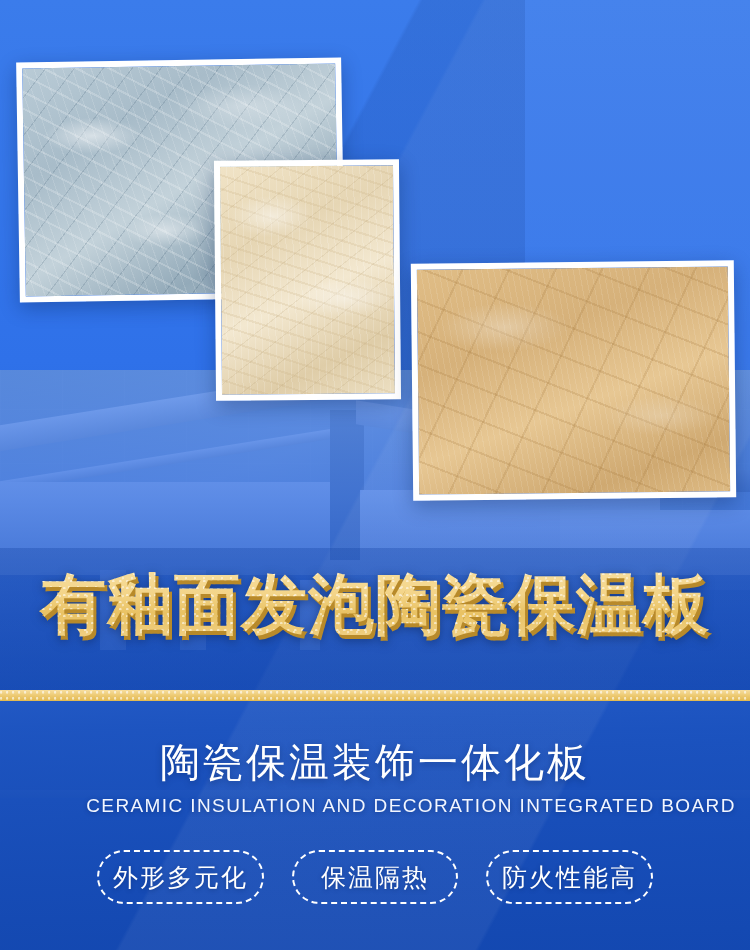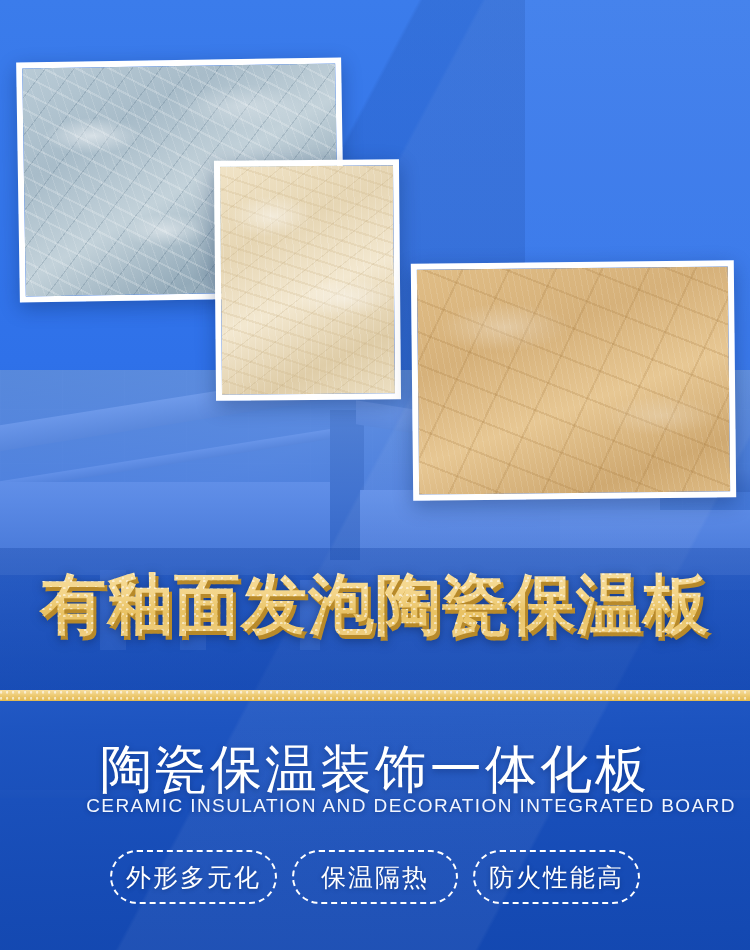--- a/index.html
+++ b/index.html
@@ -130,37 +130,37 @@
     background:
       radial-gradient(circle at 18% 40%, rgba(255,255,255,.6) 0 1px, rgba(255,255,255,0) 1.5px),
       linear-gradient(180deg,#f6dd9e,#ecc86f 55%,#e2b94f);
     background-size:6px 6px,100% 100%;
   }
 
   
   .sub-cn{
     position:absolute;left:0;top:735px;width:750px;
     text-align:center;color:#ffffff;
-    font-size:52px;font-weight:300;letter-spacing:3px;
+    font-size:40px;font-weight:300;letter-spacing:3px;
     font-family:"DejaVu Sans","Liberation Sans",sans-serif;
     text-shadow:0 2px 6px rgba(8,36,95,.45);
   }
   .sub-en{
     position:absolute;left:0;top:795px;width:750px;
     text-align:center;color:#f2f6ff;
     font-size:19px;font-weight:400;letter-spacing:1.4px;
     font-family:"Liberation Sans",sans-serif;
     text-shadow:0 1px 4px rgba(8,36,95,.45);
     margin-left:36px;
   }
 
   
   .badges{
     position:absolute;left:0;top:850px;width:750px;
-    display:flex;justify-content:center;align-items:flex-start;gap:15px;
+    display:flex;justify-content:center;align-items:flex-start;gap:28px;
   }
   .badge{
     min-width:166px;height:54px;
     border:2px dashed #ffffff;
     border-radius:30px;
     display:flex;align-items:center;justify-content:center;
     color:#ffffff;font-size:25px;letter-spacing:2px;font-weight:400;
     font-family:"DejaVu Sans","Liberation Sans",sans-serif;
     padding:0 14px;box-sizing:border-box;
     text-shadow:0 1px 4px rgba(8,36,95,.45);

